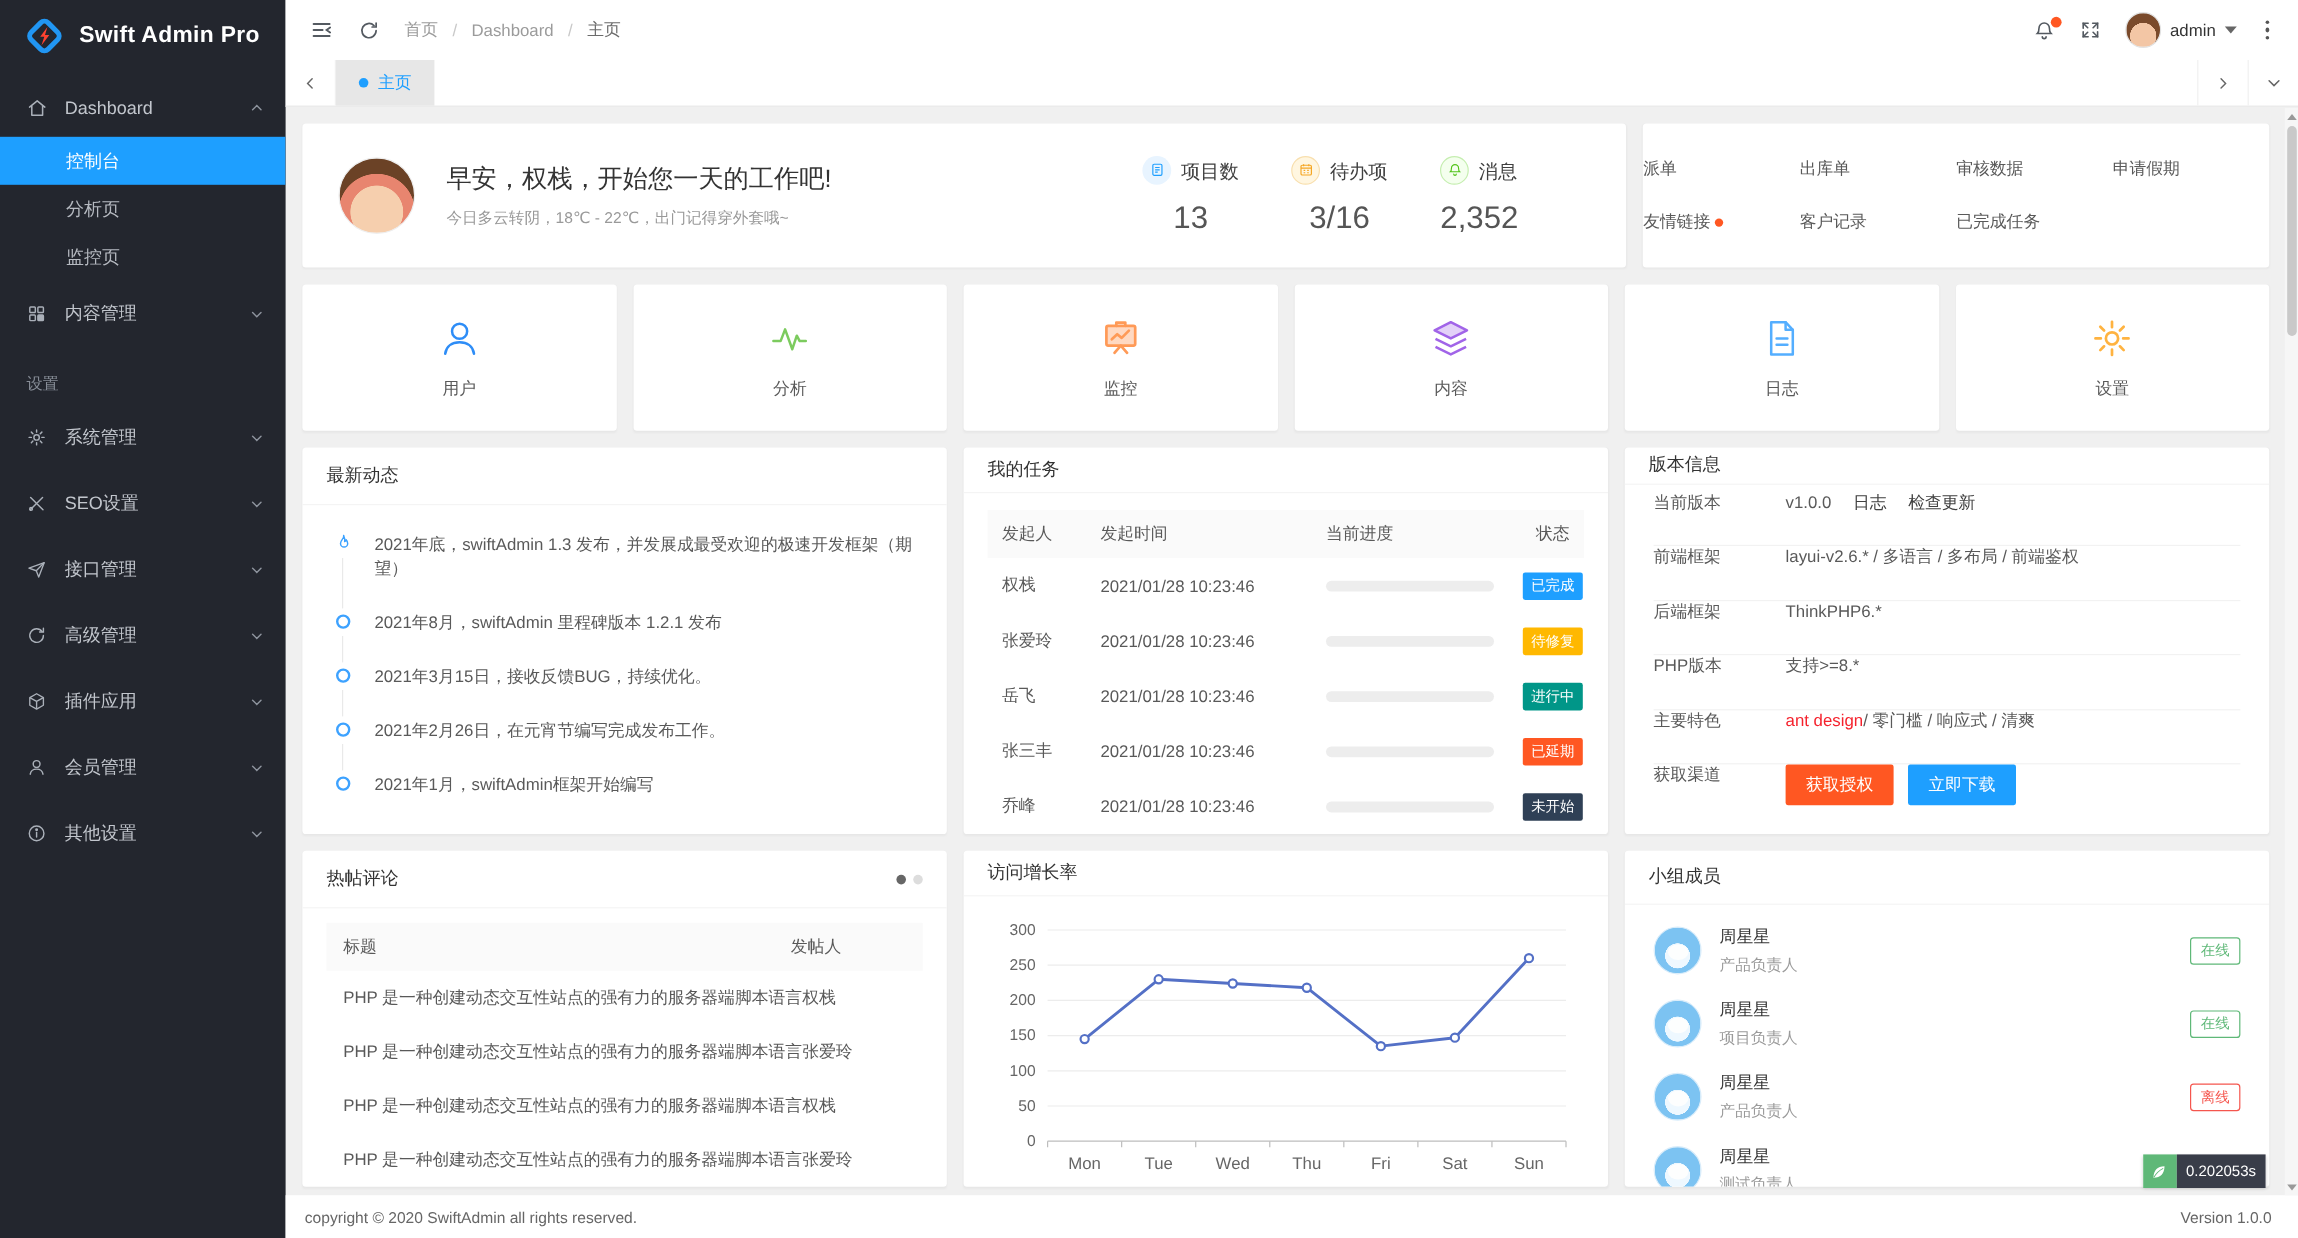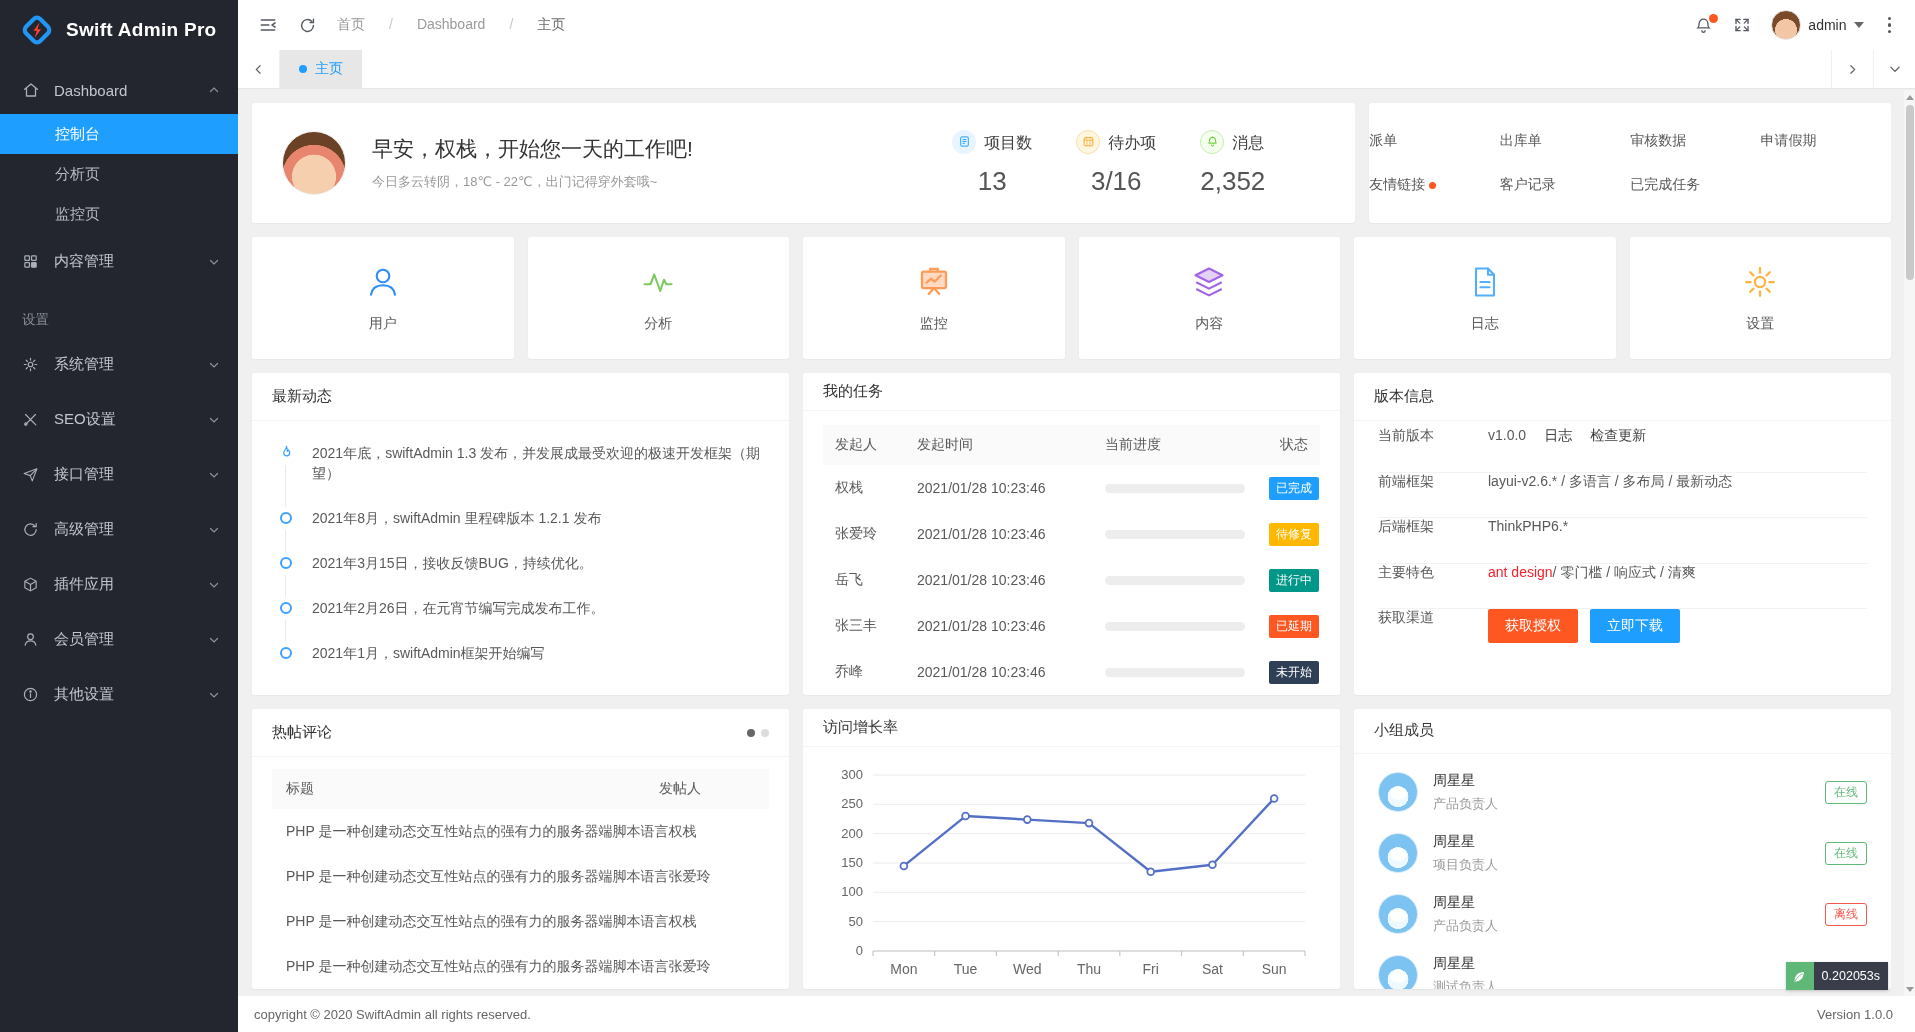--- a/index.html
+++ b/index.html
@@ -15,21 +15,21 @@
 .mi-label{flex:1}
 .chev{color:#8d939d}
 .submenu-item{height:40px;display:flex;align-items:center;padding-left:55px;font-size:15px;color:#b6bac1;cursor:pointer}
 .submenu-item.active{background:#1E9FFF;color:#fff}
 .section-label{padding:22px 0 8px 22px;font-size:13.5px;color:#878d97}
 .menu-item.dash{height:48px;margin-top:6px}
 
 .main{flex:1;display:flex;flex-direction:column;position:relative;min-width:0}
 .topbar{height:50px;background:#fff;display:flex;align-items:center;padding:0 20px;gap:20px;flex-shrink:0}
 .tb-btn{color:#545a61;cursor:pointer;display:flex;align-items:center}
-.breadcrumb{display:flex;gap:24px;color:#9b9b9b;font-size:14px;align-items:flex-start}
+.breadcrumb{display:flex;gap:12px;color:#9b9b9b;font-size:14px;align-items:center}
 .breadcrumb .sep{color:#c8c8c8}
 .bc-last{color:#6b6b6b}
 .tb-spacer{flex:1}
 .bell-wrap{position:relative;cursor:pointer;color:#545a61}
 .bell-dot{position:absolute;top:-2px;right:-5px;width:9px;height:9px;border-radius:50%;background:#FF5722}
 .avatar{width:30px;height:30px;border-radius:50%;background:radial-gradient(circle at 50% 68%,#f3c6a5 0 46%,#7a4a2b 47% 100%);border:1px solid #e2e2e2;cursor:pointer}
 .admin-name{color:#333;display:flex;align-items:center;gap:7px;cursor:pointer}
 .caret-down{width:0;height:0;border-left:5px solid transparent;border-right:5px solid transparent;border-top:6px solid #666}
 .kebab{display:flex;flex-direction:column;gap:3px;cursor:pointer;padding:4px}
 .kebab i{width:3.5px;height:3.5px;border-radius:50%;background:#555}
@@ -548,25 +548,29 @@
           </div>
         <div class="ver-body">
           <div class="ver-row">
             <span class="ver-label">当前版本</span>
             <span class="ver-val">v1.0.0</span>
             <span class="ver-link">日志</span>
             <span class="ver-link">检查更新</span>
           </div>
           <div class="ver-row">
             <span class="ver-label">前端框架</span>
-              <span class="ver-val">layui-v2.6.* / 多语言 / 多布局 / 最新动态</span>
+              <span class="ver-val">layui-v2.6.* / 多语言 / 多布局 / 前端鉴权</span>
           </div>
           <div class="ver-row">
             <span class="ver-label">后端框架</span>
               <span class="ver-val">ThinkPHP6.*</span>
+          </div>
+          <div class="ver-row">
+            <span class="ver-label">PHP版本</span>
+              <span class="ver-val">支持&gt;=8.*</span>
           </div>
           <div class="ver-row">
             <span class="ver-label">主要特色</span>
             <span class="ver-val hl-red">ant design</span>
             <span class="ver-val"> / 零门槛 / 响应式 / 清爽</span>
           </div>
           <div class="ver-row" style="height:58px">
             <span class="ver-label">获取渠道</span>
             <button class="btn" style="background:#FF5722">获取授权</button>
             <button class="btn" style="background:#1E9FFF">立即下载</button>

